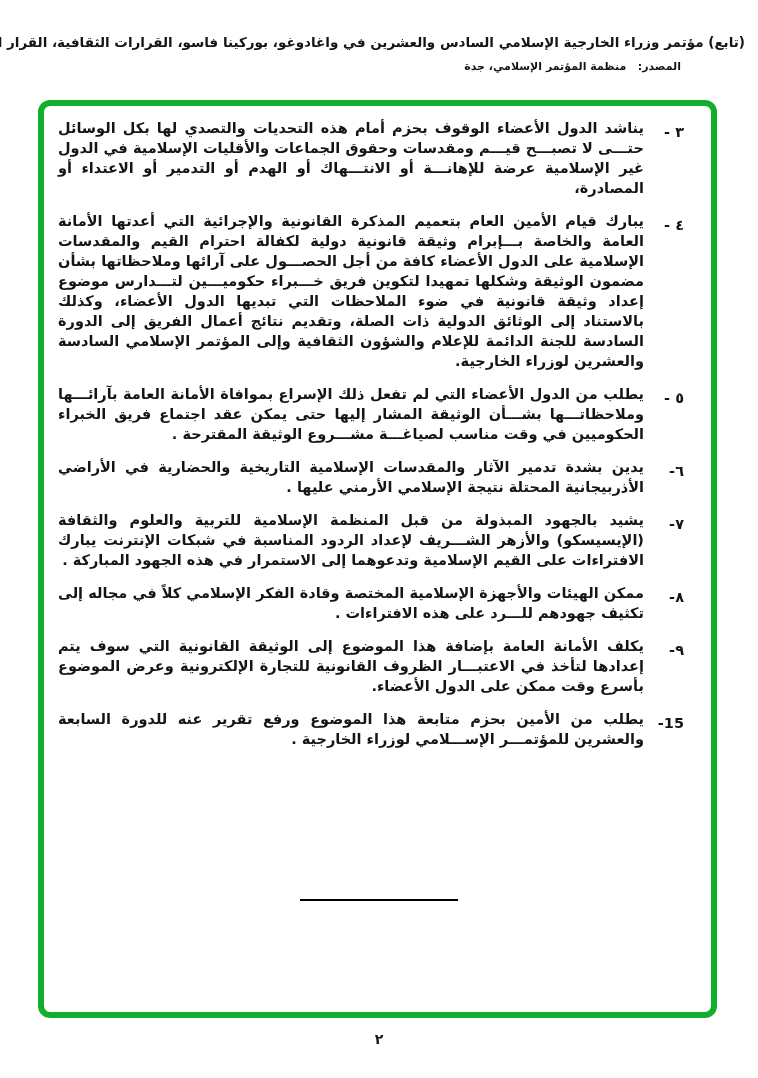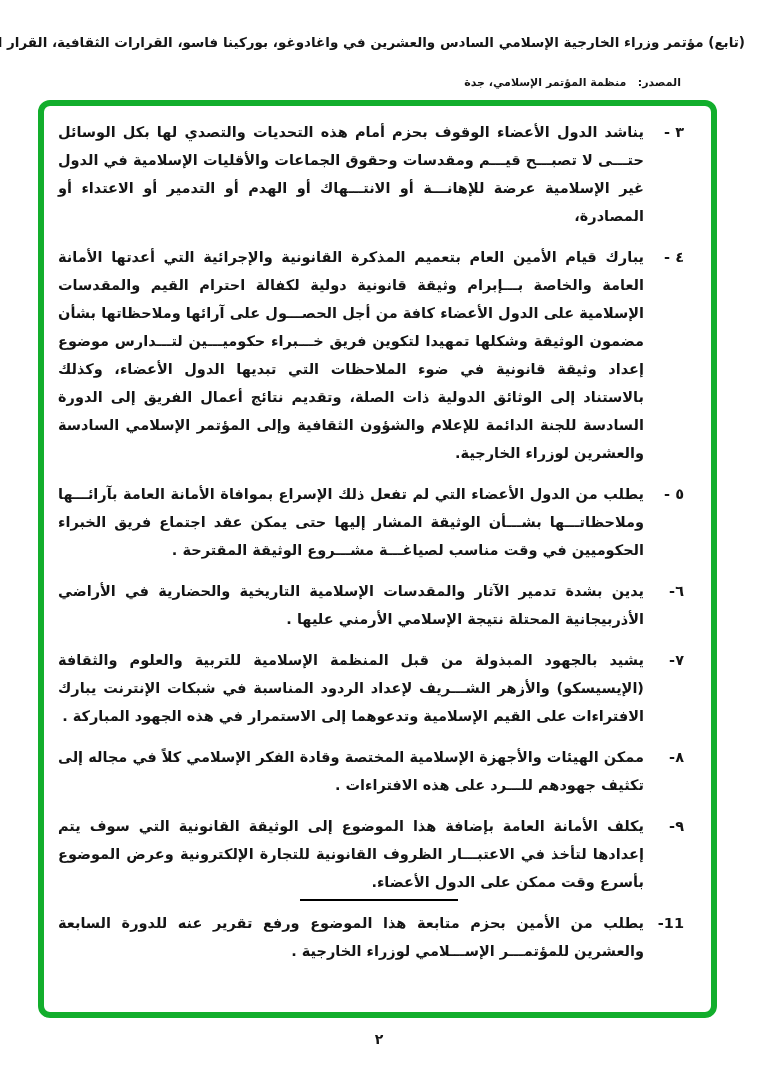--- a/index.html
+++ b/index.html
@@ -20,21 +20,21 @@
     direction:rtl;
     text-align:right;
   }
   .header-line1 {
     font-size:13.5px;
     white-space:nowrap;
     letter-spacing:0;
   }
   .header-line2 {
     font-size:11px;
-    margin-top:26px;
+    margin-top:10px;
     margin-right:64px;
   }
   .frame {
     position:absolute;
     left:38px; top:100px;
     width:679px; height:918px;
     border:6px solid var(--green);
     border-radius:12px;
     background:transparent;
   }
@@ -52,21 +52,21 @@
     flex:0 0 40px;
     width:40px;
     font-size:14.5px;
     line-height:28px;
     text-align:right;
     white-space:nowrap;
   }
   .txt {
     flex:1 1 auto;
     font-size:14.5px;
-    line-height:28px;
+    line-height:20px;
     text-align:justify;
     text-justify:inter-word;
   }
   .divider {
     position:absolute;
     left:300px; top:899px;
     width:158px; height:2px;
     background:#000;
   }
   .pagenum {
@@ -120,21 +120,21 @@
       <div class="num">٨-</div>
       <div class="txt">ممكن الهيئات والأجهزة الإسلامية المختصة وقادة الفكر الإسلامي كلاً في مجاله إلى تكثيف جهودهم للـــرد على هذه الافتراءات .</div>
     </div>
 
     <div class="item">
       <div class="num">٩-</div>
       <div class="txt">يكلف الأمانة العامة بإضافة هذا الموضوع إلى الوثيقة القانونية التي سوف يتم إعدادها لتأخذ في الاعتبـــار الظروف القانونية للتجارة الإلكترونية وعرض الموضوع بأسرع وقت ممكن على الدول الأعضاء.</div>
     </div>
 
     <div class="item">
-      <div class="num">11-</div>
+      <div class="num">15-</div>
       <div class="txt">يطلب من الأمين بحزم متابعة هذا الموضوع ورفع تقرير عنه للدورة السابعة والعشرين للمؤتمـــر الإســـلامي لوزراء الخارجية .</div>
     </div>
 
   </div>
 
   <div class="divider"></div>
 
   <div class="pagenum">٢</div>
 
 </div>

